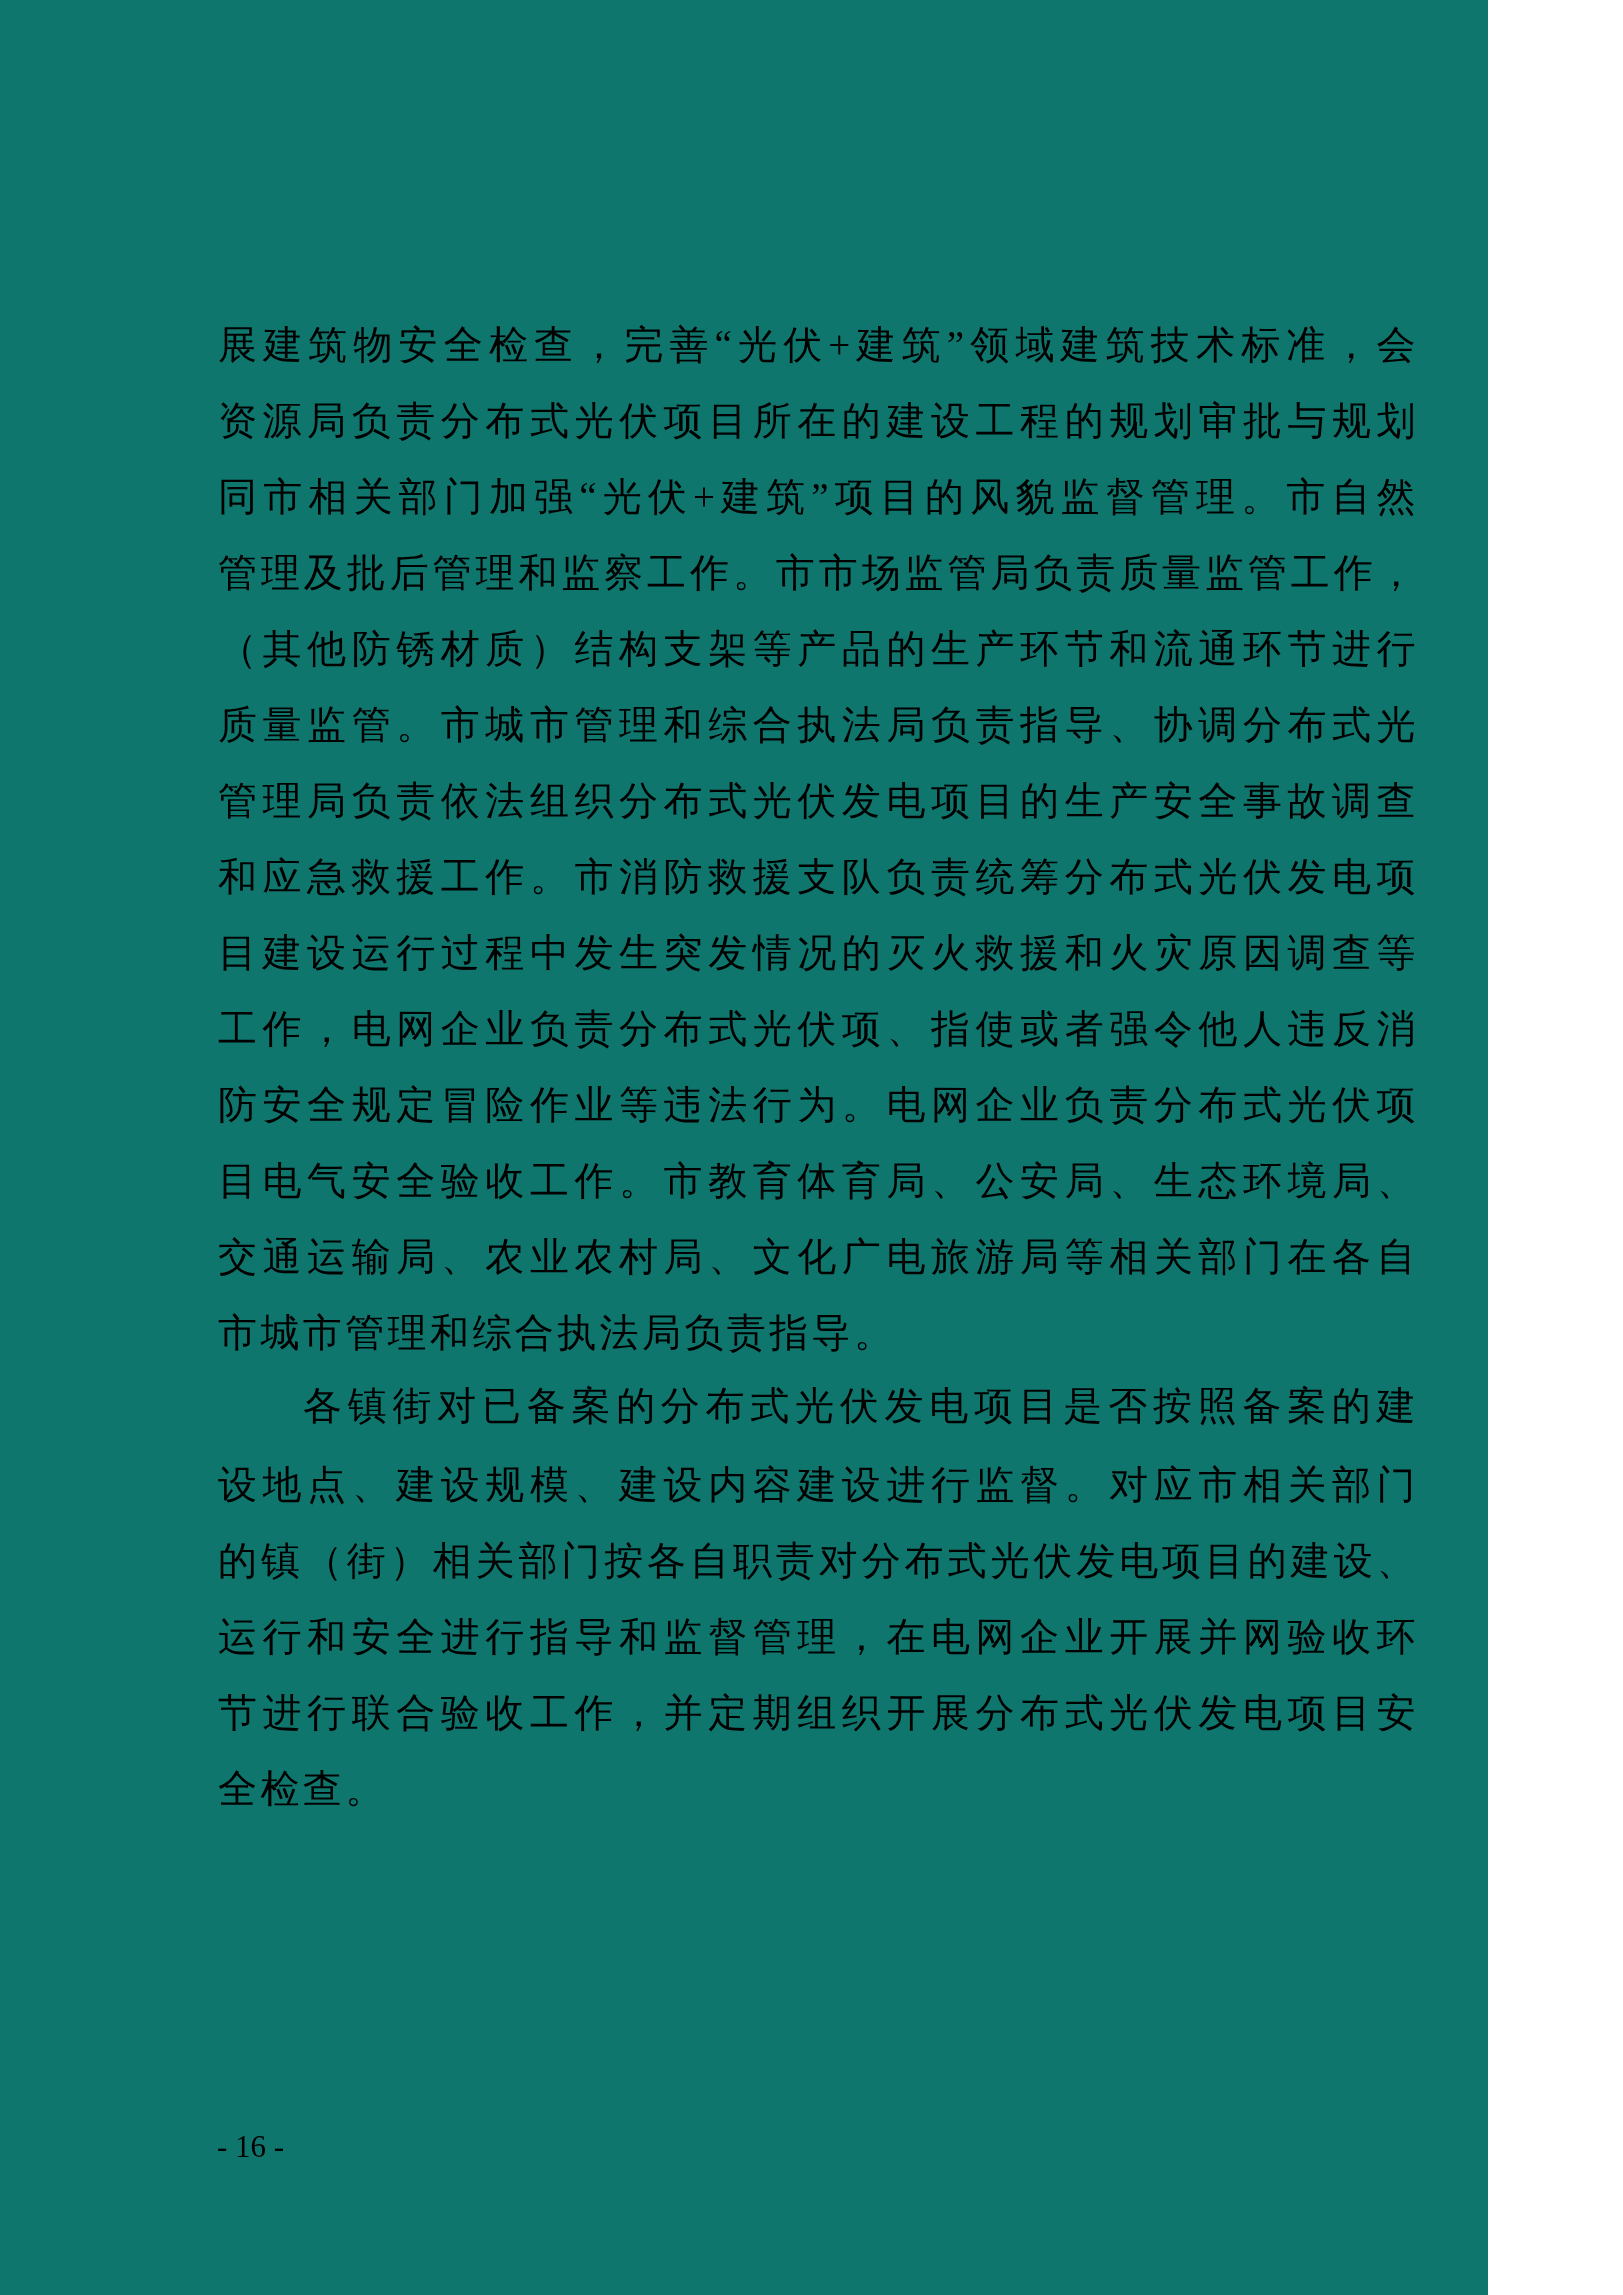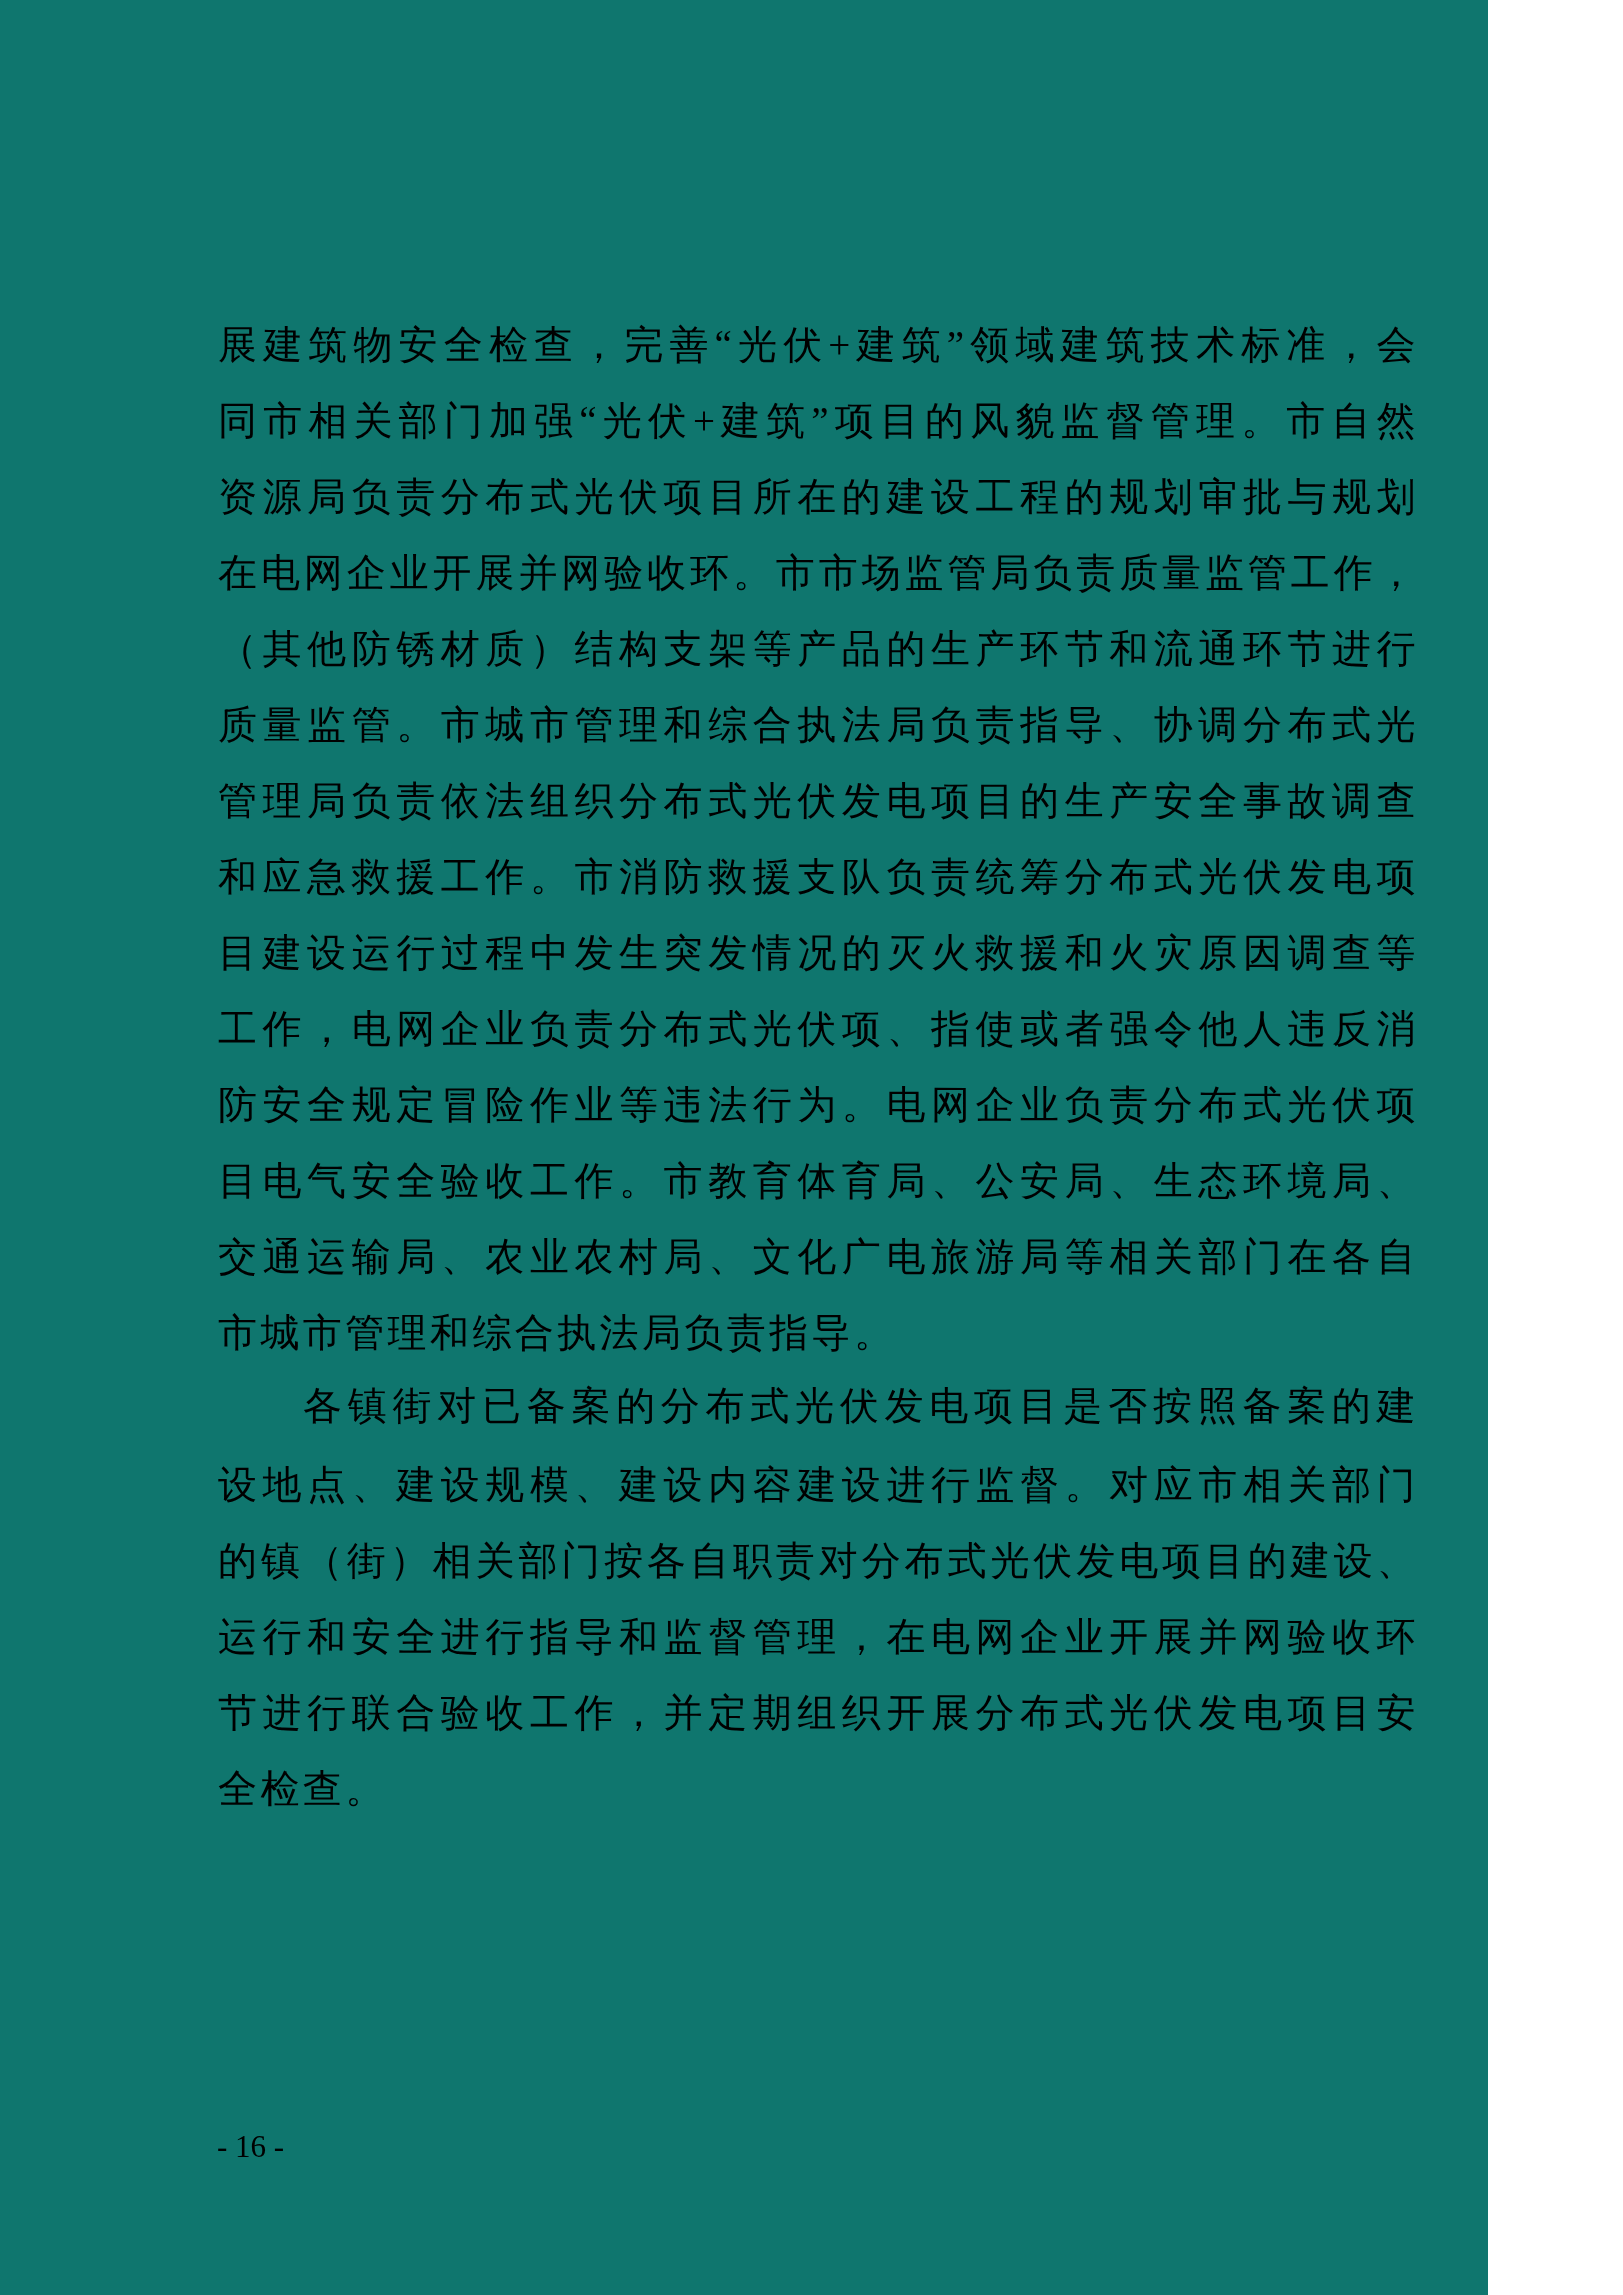--- a/index.html
+++ b/index.html
@@ -54,23 +54,23 @@
   }
 </style>
 </head>
 <body>
 
 <div class="page">
 
   <div class="text-block">
 
     <div class="line">展建筑物安全检查，完善“光伏+建筑”领域建筑技术标准，会</div>
+    <div class="line">资源局负责分布式光伏项目所在的建设工程的规划审批与规划</div>
     <div class="line">同市相关部门加强“光伏+建筑”项目的风貌监督管理。市自然</div>
-    <div class="line">资源局负责分布式光伏项目所在的建设工程的规划审批与规划</div>
-    <div class="line">在电网企业开展并网验收环。市市场监管局负责质量监管工作，</div>
+    <div class="line">管理及批后管理和监察工作。市市场监管局负责质量监管工作，</div>
     <div class="line">（其他防锈材质）结构支架等产品的生产环节和流通环节进行</div>
     <div class="line">质量监管。市城市管理和综合执法局负责指导、协调分布式光</div>
     <div class="line">管理局负责依法组织分布式光伏发电项目的生产安全事故调查</div>
     <div class="line">和应急救援工作。市消防救援支队负责统筹分布式光伏发电项</div>
     <div class="line">目建设运行过程中发生突发情况的灭火救援和火灾原因调查等</div>
     <div class="line">工作，电网企业负责分布式光伏项、指使或者强令他人违反消</div>
     <div class="line">防安全规定冒险作业等违法行为。电网企业负责分布式光伏项</div>
     <div class="line">目电气安全验收工作。市教育体育局、公安局、生态环境局、</div>
     <div class="line">交通运输局、农业农村局、文化广电旅游局等相关部门在各自</div>
     <div class="line no-stretch">市城市管理和综合执法局负责指导。</div>

